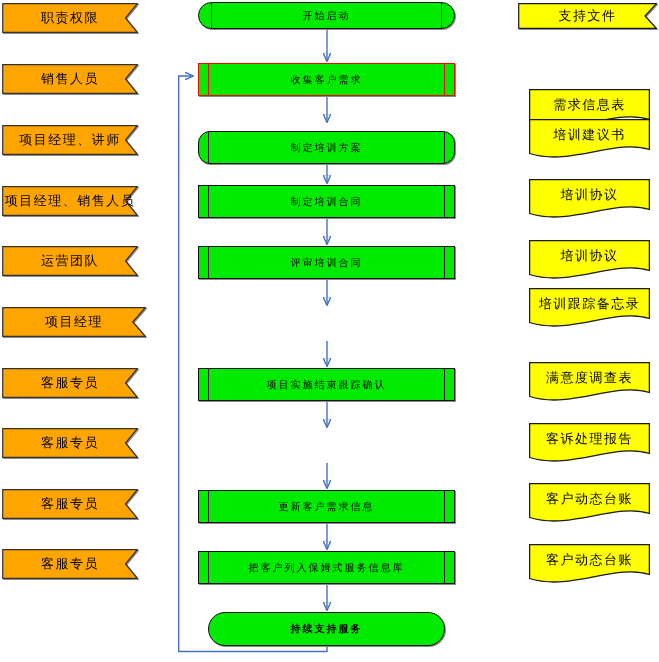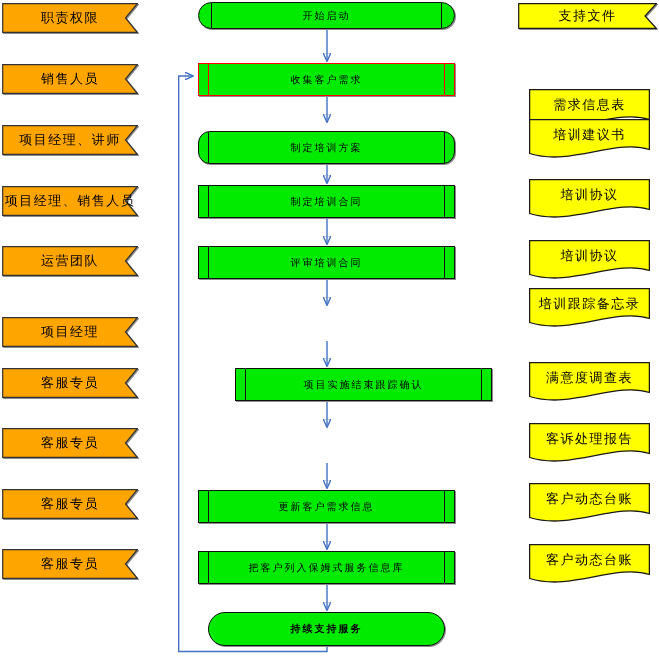--- a/index.html
+++ b/index.html
@@ -96,21 +96,21 @@
           <path class="flag-shape" d="M0.7,0.7 H135.3 L123.5,15 L135.3,29.3 H0.7 Z"></path>
         </svg>
       <span class="txt">项目经理、销售人员</span>
     </div>
     <div class="shape-row banner" style="top:246px;">
       <svg viewBox="0 0 136 30" preserveAspectRatio="none">
           <path class="flag-shape" d="M0.7,0.7 H135.3 L123.5,15 L135.3,29.3 H0.7 Z"></path>
         </svg>
       <span class="txt">运营团队</span>
     </div>
-    <div class="shape-row banner" style="top:317px;">
+    <div class="shape-row banner" style="top:307px;padding-left:8px;">
       <svg viewBox="0 0 136 30" preserveAspectRatio="none">
           <path class="flag-shape" d="M0.7,0.7 H135.3 L123.5,15 L135.3,29.3 H0.7 Z"></path>
         </svg>
       <span class="txt">项目经理</span>
     </div>
     <div class="shape-row banner" style="top:368px;">
       <svg viewBox="0 0 136 30" preserveAspectRatio="none">
           <path class="flag-shape" d="M0.7,0.7 H135.3 L123.5,15 L135.3,29.3 H0.7 Z"></path>
         </svg>
       <span class="txt">客服专员</span>
@@ -144,21 +144,21 @@
     </div>
     <div class="mrow" style="top:131px;border-radius:12px;">
       <span>制定培训方案</span>
     </div>
     <div class="mrow" style="top:246px;">
       <span>评审培训合同</span>
     </div>
     <div class="mrow" style="top:185px;">
       <span>制定培训合同</span>
     </div>
-    <div class="mrow" style="top:368px;margin-left:37px;">
+    <div class="mrow" style="top:368px;">
       <span>项目实施结束跟踪确认</span>
     </div>
     <div class="mrow" style="top:490px;">
       <span>更新客户需求信息</span>
     </div>
     <div class="mrow" style="top:551px;">
       <span>把客户列入保姆式服务信息库</span>
     </div>
     <div class="mrow stadium end" style="top:612px;">
       <span>持续支持服务</span>

